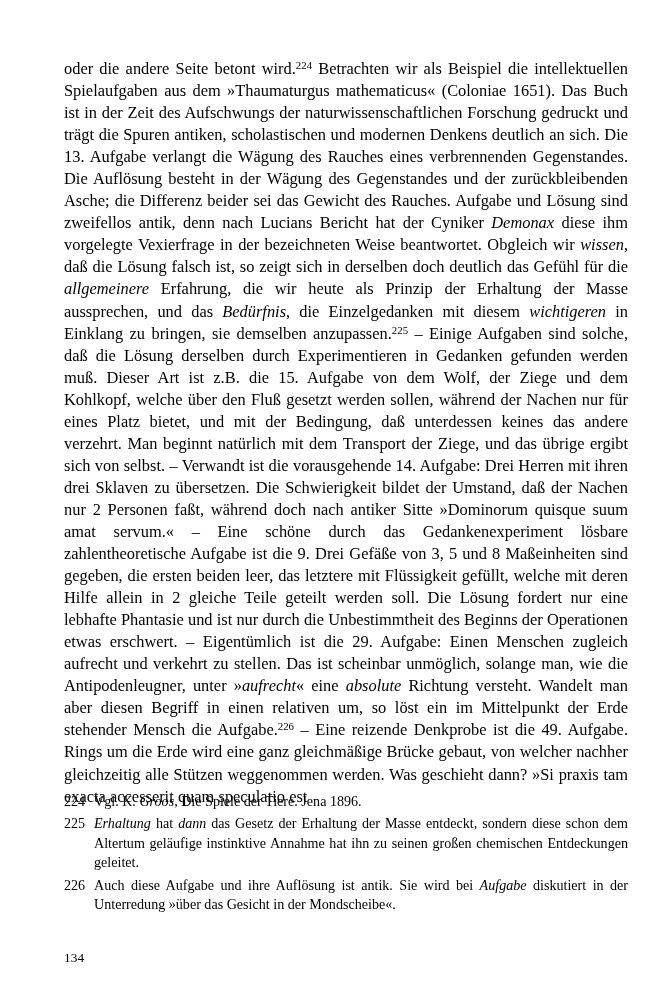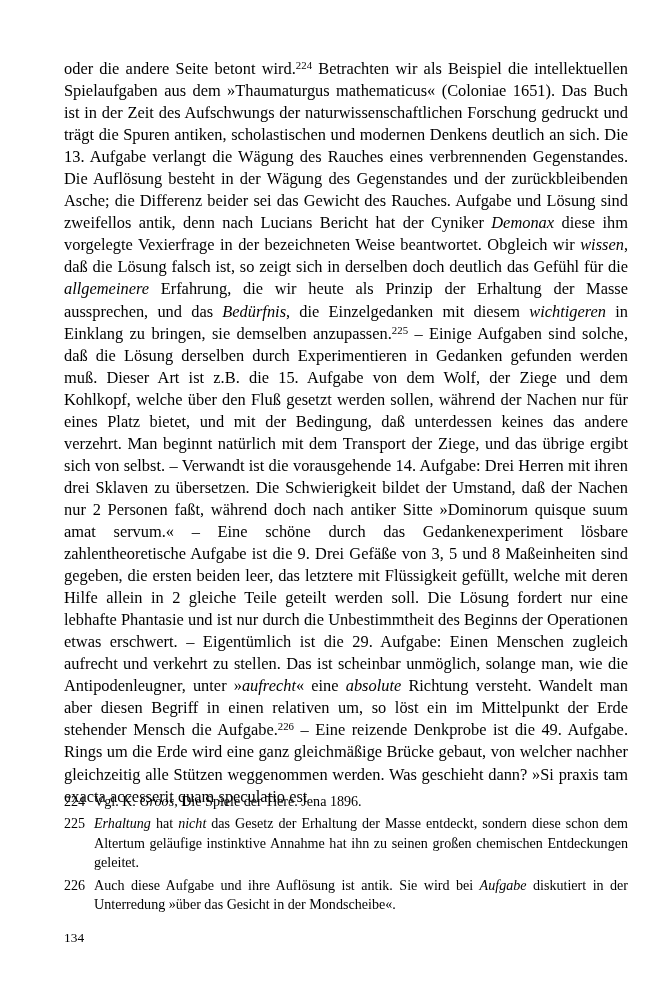--- a/index.html
+++ b/index.html
@@ -64,42 +64,42 @@
     text-align: left;
   }
   .fn-text {
     flex: 1 1 auto;
     text-align: justify;
     text-justify: inter-word;
   }
   .folio {
     position: absolute;
     left: 48px;
-    top: 930px;
+    top: 950px;
     font-size: 13.4px;
     line-height: 16px;
   }
 </style>
 </head>
 <body>
 
 <div class="page">
 
   <div class="textblock">
     <p class="body-par">oder die andere Seite betont wird.<sup class="fnref">224</sup> Betrachten wir als Beispiel die intellektuellen Spielaufgaben aus dem »Thaumaturgus mathematicus« (Coloniae 1651). Das Buch ist in der Zeit des Aufschwungs der naturwissenschaftlichen Forschung gedruckt und trägt die Spuren antiken, scholastischen und modernen Denkens deutlich an sich. Die 13. Aufgabe verlangt die Wägung des Rauches eines verbrennenden Gegenstandes. Die Auflösung besteht in der Wägung des Gegenstandes und der zurückbleibenden Asche; die Differenz beider sei das Gewicht des Rauches. Aufgabe und Lösung sind zweifellos antik, denn nach Lucians Bericht hat der Cyniker <i>Demonax</i> diese ihm vorgelegte Vexierfrage in der bezeichneten Weise beantwortet. Obgleich wir <i>wissen</i>, daß die Lösung falsch ist, so zeigt sich in derselben doch deutlich das Gefühl für die <i>allgemeinere</i> Erfahrung, die wir heute als Prinzip der Erhaltung der Masse aussprechen, und das <i>Bedürfnis</i>, die Einzelgedanken mit diesem <i>wichtigeren</i> in Einklang zu bringen, sie demselben anzupassen.<sup class="fnref">225</sup> – Einige Aufgaben sind solche, daß die Lösung derselben durch Experimentieren in Gedanken gefunden werden muß. Dieser Art ist z.B. die 15. Aufgabe von dem Wolf, der Ziege und dem Kohlkopf, welche über den Fluß gesetzt werden sollen, während der Nachen nur für eines Platz bietet, und mit der Bedingung, daß unterdessen keines das andere verzehrt. Man beginnt natürlich mit dem Transport der Ziege, und das übrige ergibt sich von selbst. – Verwandt ist die vorausgehende 14. Aufgabe: Drei Herren mit ihren drei Sklaven zu übersetzen. Die Schwierigkeit bildet der Umstand, daß der Nachen nur 2 Personen faßt, während doch nach antiker Sitte »Dominorum quisque suum amat servum.« – Eine schöne durch das Gedankenexperiment lösbare zahlentheoretische Aufgabe ist die 9. Drei Gefäße von 3, 5 und 8 Maßeinheiten sind gegeben, die ersten beiden leer, das letztere mit Flüssigkeit gefüllt, welche mit deren Hilfe allein in 2 gleiche Teile geteilt werden soll. Die Lösung fordert nur eine lebhafte Phantasie und ist nur durch die Unbestimmtheit des Beginns der Operationen etwas erschwert. – Eigentümlich ist die 29. Aufgabe: Einen Menschen zugleich aufrecht und verkehrt zu stellen. Das ist scheinbar unmöglich, solange man, wie die Antipodenleugner, unter »<i>aufrecht</i>« eine <i>absolute</i> Richtung versteht. Wandelt man aber diesen Begriff in einen relativen um, so löst ein im Mittelpunkt der Erde stehender Mensch die Aufgabe.<sup class="fnref">226</sup> – Eine reizende Denkprobe ist die 49. Aufgabe. Rings um die Erde wird eine ganz gleichmäßige Brücke gebaut, von welcher nachher gleichzeitig alle Stützen weggenommen werden. Was geschieht dann? »Si praxis tam exacta accesserit quam speculatio est</p>
   </div>
 
   <div class="footnotes">
     <div class="fn">
       <span class="fn-num">224</span>
       <span class="fn-text">Vgl. K. <i>Groos</i>, Die Spiele der Tiere. Jena 1896.</span>
     </div>
     <div class="fn">
       <span class="fn-num">225</span>
-      <span class="fn-text"><i>Erhaltung</i> hat <i>nicht</i> das Gesetz der Erhaltung der Masse entdeckt, sondern diese schon dem Altertum geläufige instinktive Annahme hat ihn zu seinen großen chemischen Entdeckungen geleitet.</span>
+      <span class="fn-text"><i>Erhaltung</i> hat <i>dann</i> das Gesetz der Erhaltung der Masse entdeckt, sondern diese schon dem Altertum geläufige instinktive Annahme hat ihn zu seinen großen chemischen Entdeckungen geleitet.</span>
     </div>
     <div class="fn">
       <span class="fn-num">226</span>
       <span class="fn-text">Auch diese Aufgabe und ihre Auflösung ist antik. Sie wird bei <i>Aufgabe</i> diskutiert in der Unterredung »über das Gesicht in der Mondscheibe«.</span>
     </div>
   </div>
 
   <div class="folio">134</div>
 
 </div>

